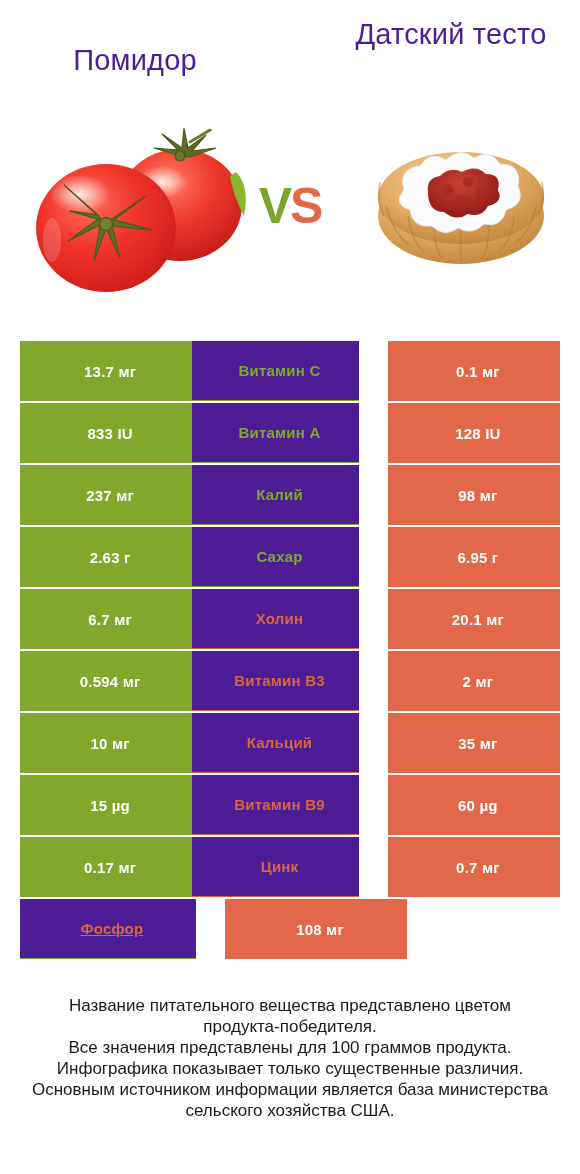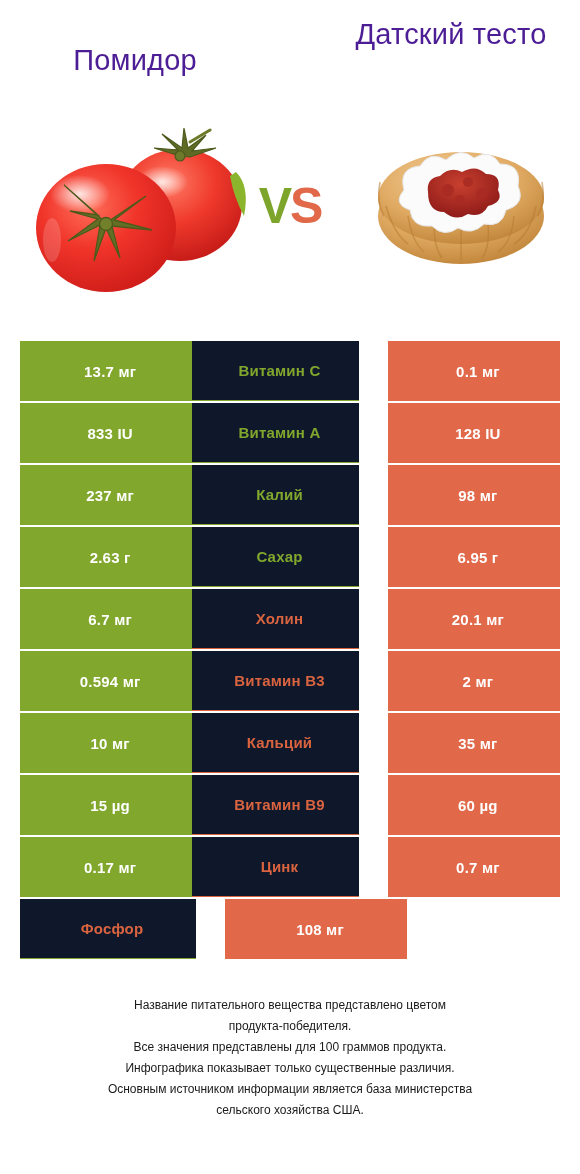--- a/index.html
+++ b/index.html
@@ -78,44 +78,44 @@
     letter-spacing: 0.2px;
     padding-left: 8px;
   }
   .cell-left {
     width: 182px;
     background: #81a72d;
     color: #ffffff;
   }
   .cell-mid {
     width: 176px;
-    background: #0f172a;
+    background: #4c1d95;
     color: #81a72d;
     border-bottom: 1px solid #81a72d;
   }
   .cell-mid.win-right {
     color: #d9643f;
     border-bottom-color: #d9643f;
   }
   .cell-right {
     width: 182px;
     background: #e1694a;
     color: #ffffff;
     margin-left: 29px;
   }
-  .row:last-child .cell-mid { border-bottom: 1px solid #81a72d; }
+  .row:last-child .cell-mid { border-bottom: 1px solid #81a72d; text-decoration: underline; }
 
   
   .footer {
     position: absolute;
     top: 995px;
     left: 0;
     width: 580px;
     text-align: center;
-    font-size: 12px;
+    font-size: 17px;
     line-height: 21px;
     color: #1a1a1a;
   }
   .footer p { margin: 0; white-space: nowrap; }
 </style>
 </head>
 <body>
 
 <div class="header">
 

